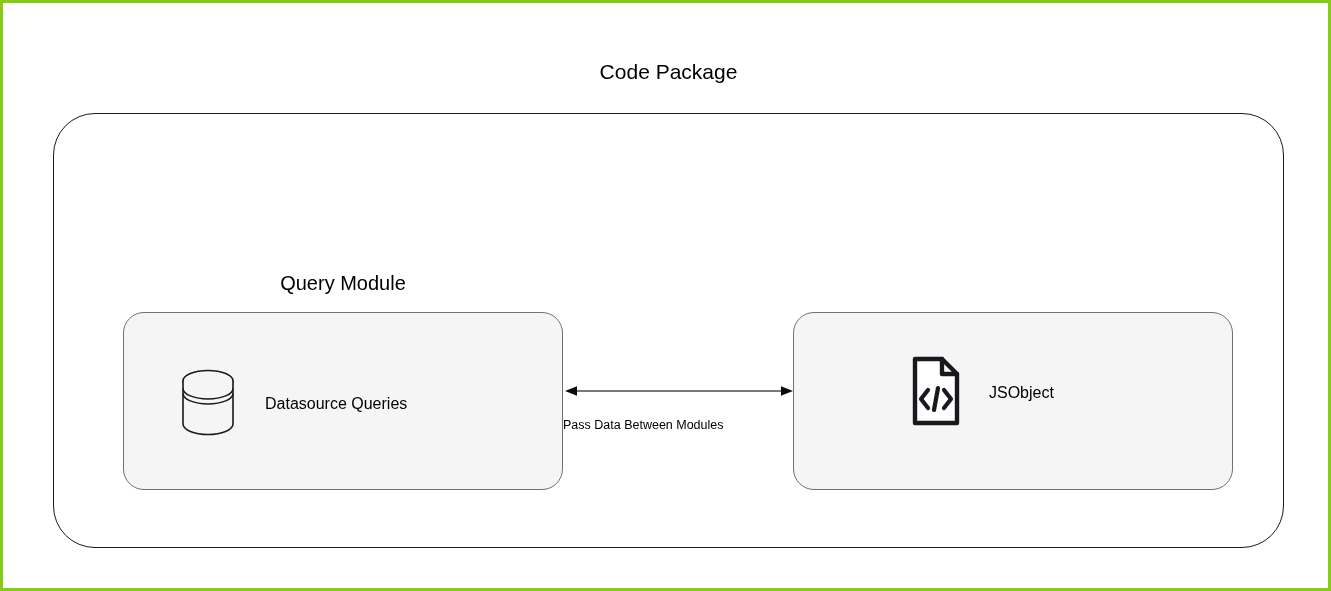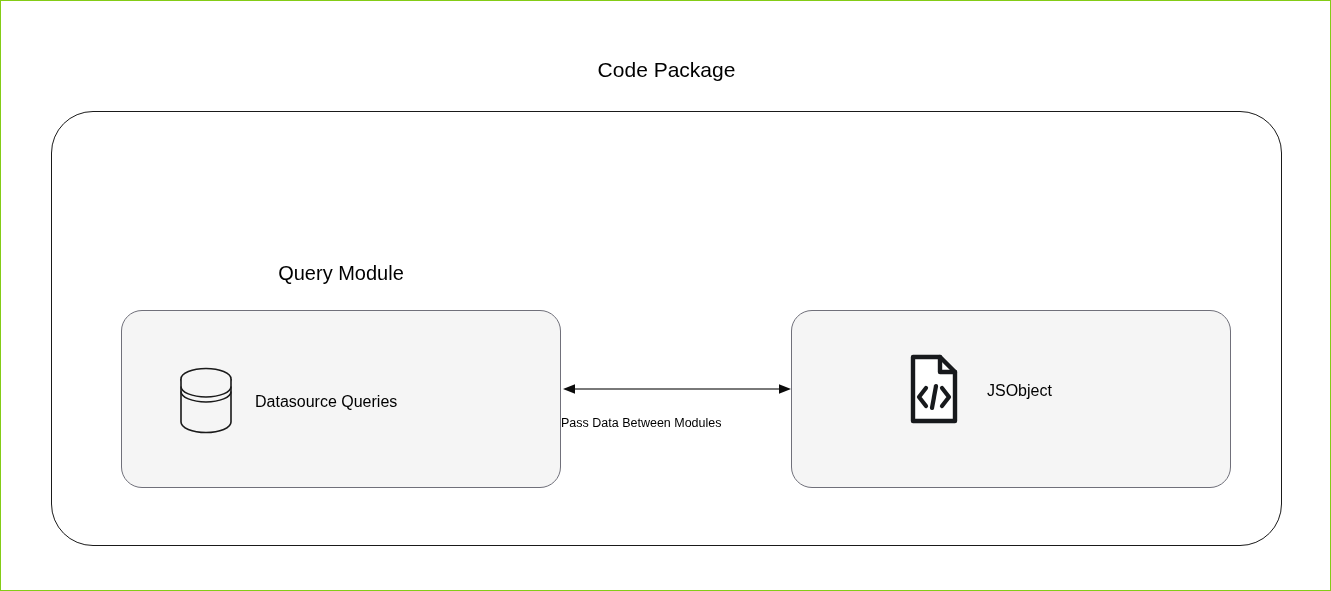--- a/index.html
+++ b/index.html
@@ -10,21 +10,21 @@
   body {
     font-family: "Liberation Sans", sans-serif;
     color: #000000;
   }
 
   #canvas {
     position: relative;
     width: 1331px;
     height: 591px;
     background: #ffffff;
-    border: 1px solid #84cc16;
+    border: 3px solid #84cc16;
     box-sizing: border-box;
     overflow: hidden;
   }
 
   
   .package-title {
     position: absolute;
     left: 0;
     top: 55px;
     width: 1331px;
@@ -52,21 +52,21 @@
   .module-title {
     position: absolute;
     font-size: 20px;
     line-height: 26px;
     color: #000;
     text-align: center;
     white-space: nowrap;
   }
   #query-module-title {
     left: 120px;
-    top: 259px;
+    top: 267px;
     width: 440px;
   }
   #js-module-title {
     left: 790px;
     top: 267px;
     width: 440px;
   }
 
   
   .module-box {
@@ -89,21 +89,21 @@
     white-space: nowrap;
   }
   #datasource-node { left: 175px; top: 365px; }
   #jsobject-node   { left: 908px; top: 352px; }
 
   .node-label {
     font-size: 16px;
     line-height: 22px;
     color: #000;
   }
-  #datasource-node .node-label { margin-left: 19px; }
+  #datasource-node .node-label { margin-left: 27px; }
   #jsobject-node .node-label { margin-left: 28px; }
 
   .icon { display: block; flex: 0 0 auto; }
 
   
   .connector {
     position: absolute;
     left: 560px;
     top: 378px;
     width: 232px;

